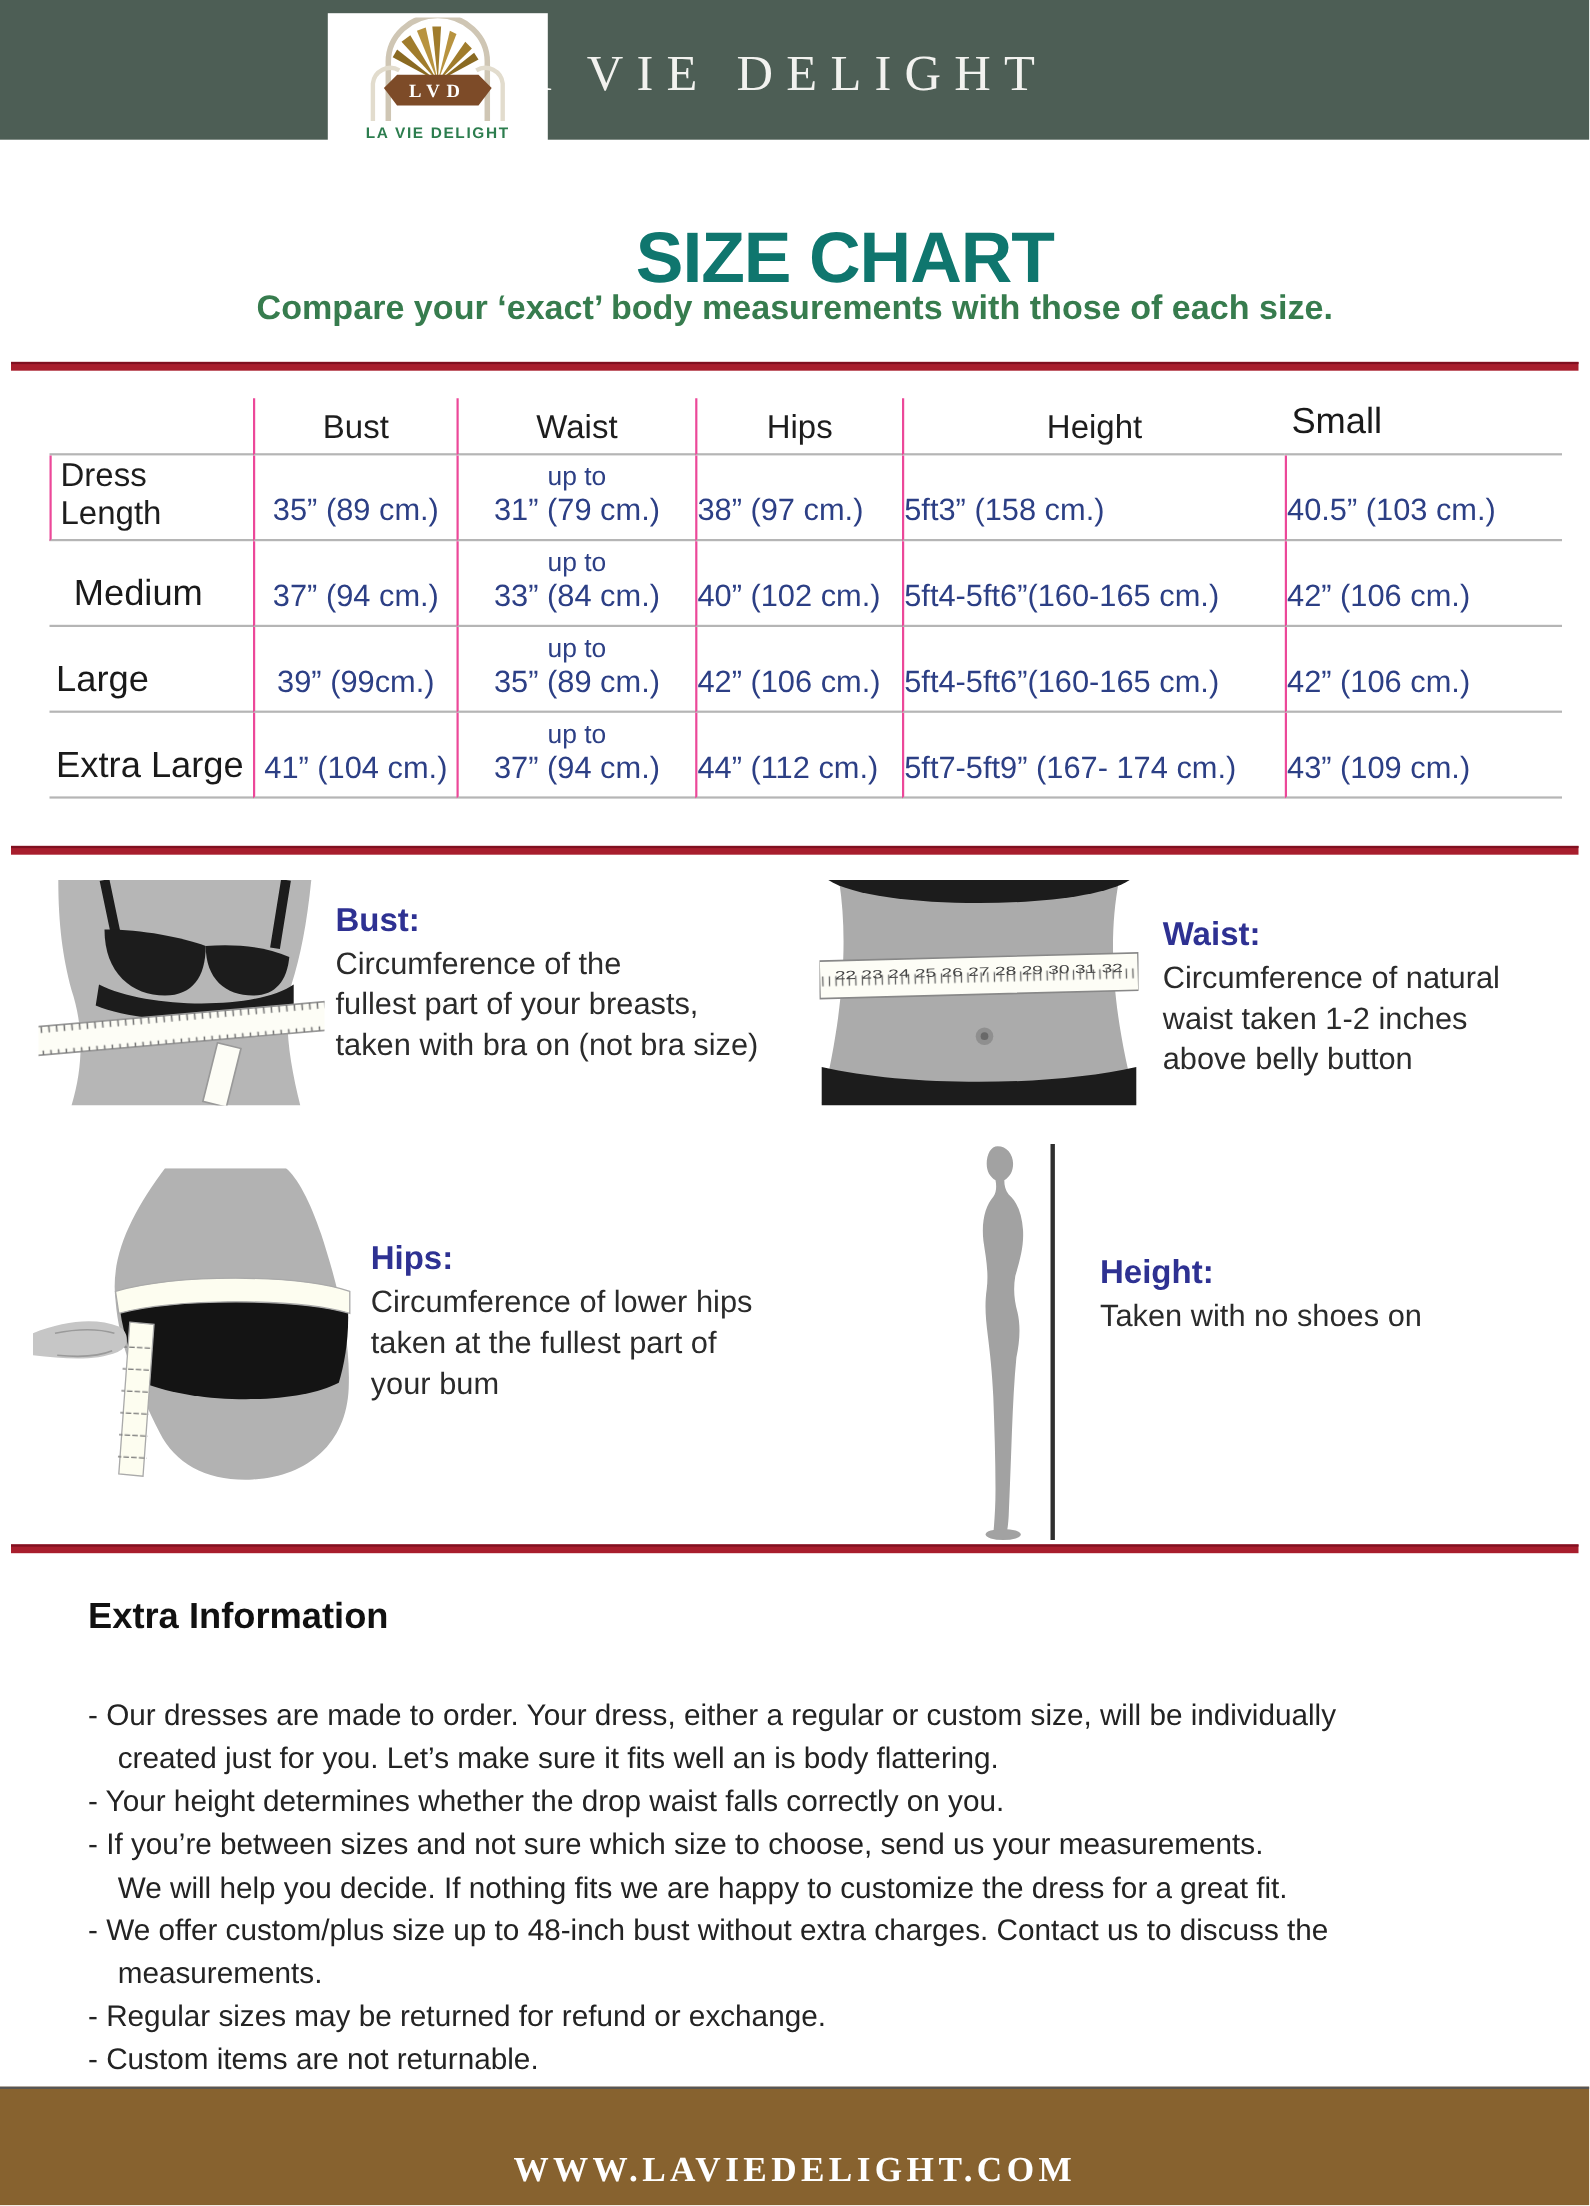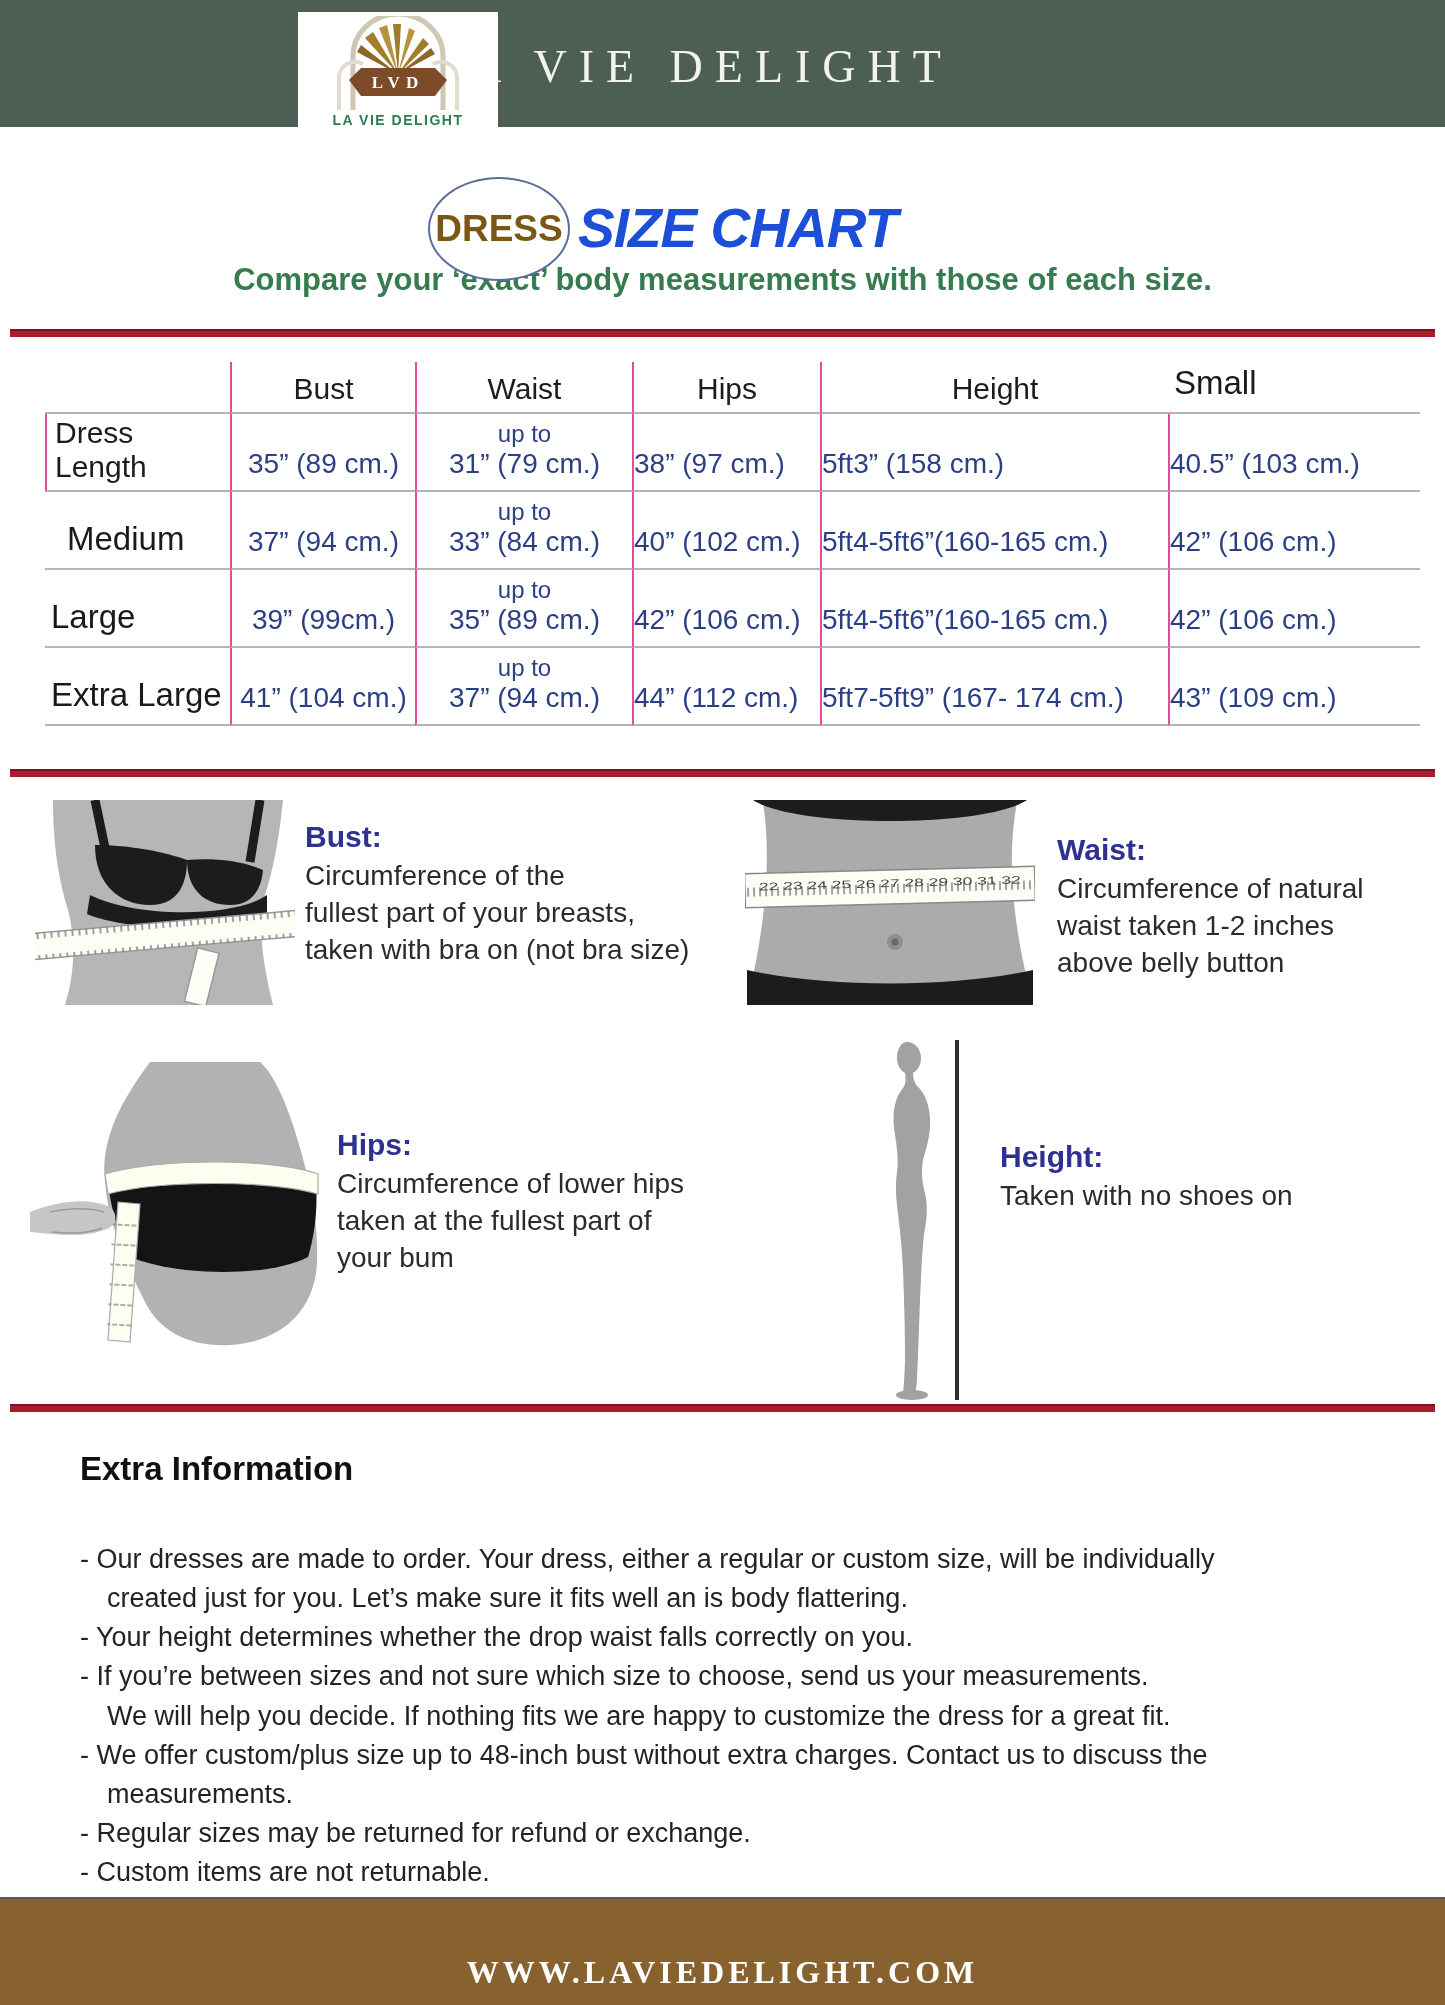--- a/index.html
+++ b/index.html
@@ -29,21 +29,21 @@
   
   .dress-badge {
     position:absolute; left:428px; top:177px; width:142px; height:104px;
     border:2px solid #5b6d9c; border-radius:50%;
     display:flex; align-items:center; justify-content:center; box-sizing:border-box;
     background:#ffffff; z-index:1;
   }
   .dress-text { font-size:37px; font-weight:800; color:#7a5714; letter-spacing:0px; }
   .size-chart-title {
     position:absolute; left:578px; top:196px;
-    font-size:55px; font-weight:800; letter-spacing:-1px; color:#1d4ed8; white-space:nowrap;font-style:italic;
+    font-size:65px; font-weight:800; letter-spacing:-1px; color:#0f766e; white-space:nowrap;
   }
   .subtitle {
     position:absolute; left:0; top:262px; width:1445px; text-align:center;
     font-size:31px; font-weight:600; color:#377c4e;
   }
 
   .red-rule {
     position:absolute; left:10px; right:10px; height:8px;
     background:#a81e2d; border-top:2px solid #801020; box-sizing:border-box;
   }
@@ -127,23 +127,20 @@
         <polygon points="75,58 34,36 38,29" fill="#8a6a22"></polygon>
         <polygon points="75,58 112,38 108,32" fill="#8a6a22"></polygon>
       </g>
 
       <polygon points="38,52 112,52 124,64 112,80 38,80 26,64" fill="#7d4b28"></polygon>
       <text x="75" y="72" text-anchor="middle" font-size="17" font-weight="bold" letter-spacing="6" fill="#ffffff" font-family="Liberation Serif, serif">LVD</text>
     </svg>
     <div class="logo-name">LA VIE DELIGHT</div>
   </div>
 
-  <div class="dress-badge">
-    <span class="dress-text">DRESS</span>
-  </div>
   <div class="size-chart-title">SIZE CHART</div>
   <div class="subtitle">Compare your ‘exact’ body measurements with those of each size.</div>
 
   <div class="red-rule" style="top:329px"></div>
 
   <div class="sz-table">
 
     <div class="tc hline"></div>
     <div class="tc th vline hline">Bust</div>
     <div class="tc th vline hline">Waist</div>

